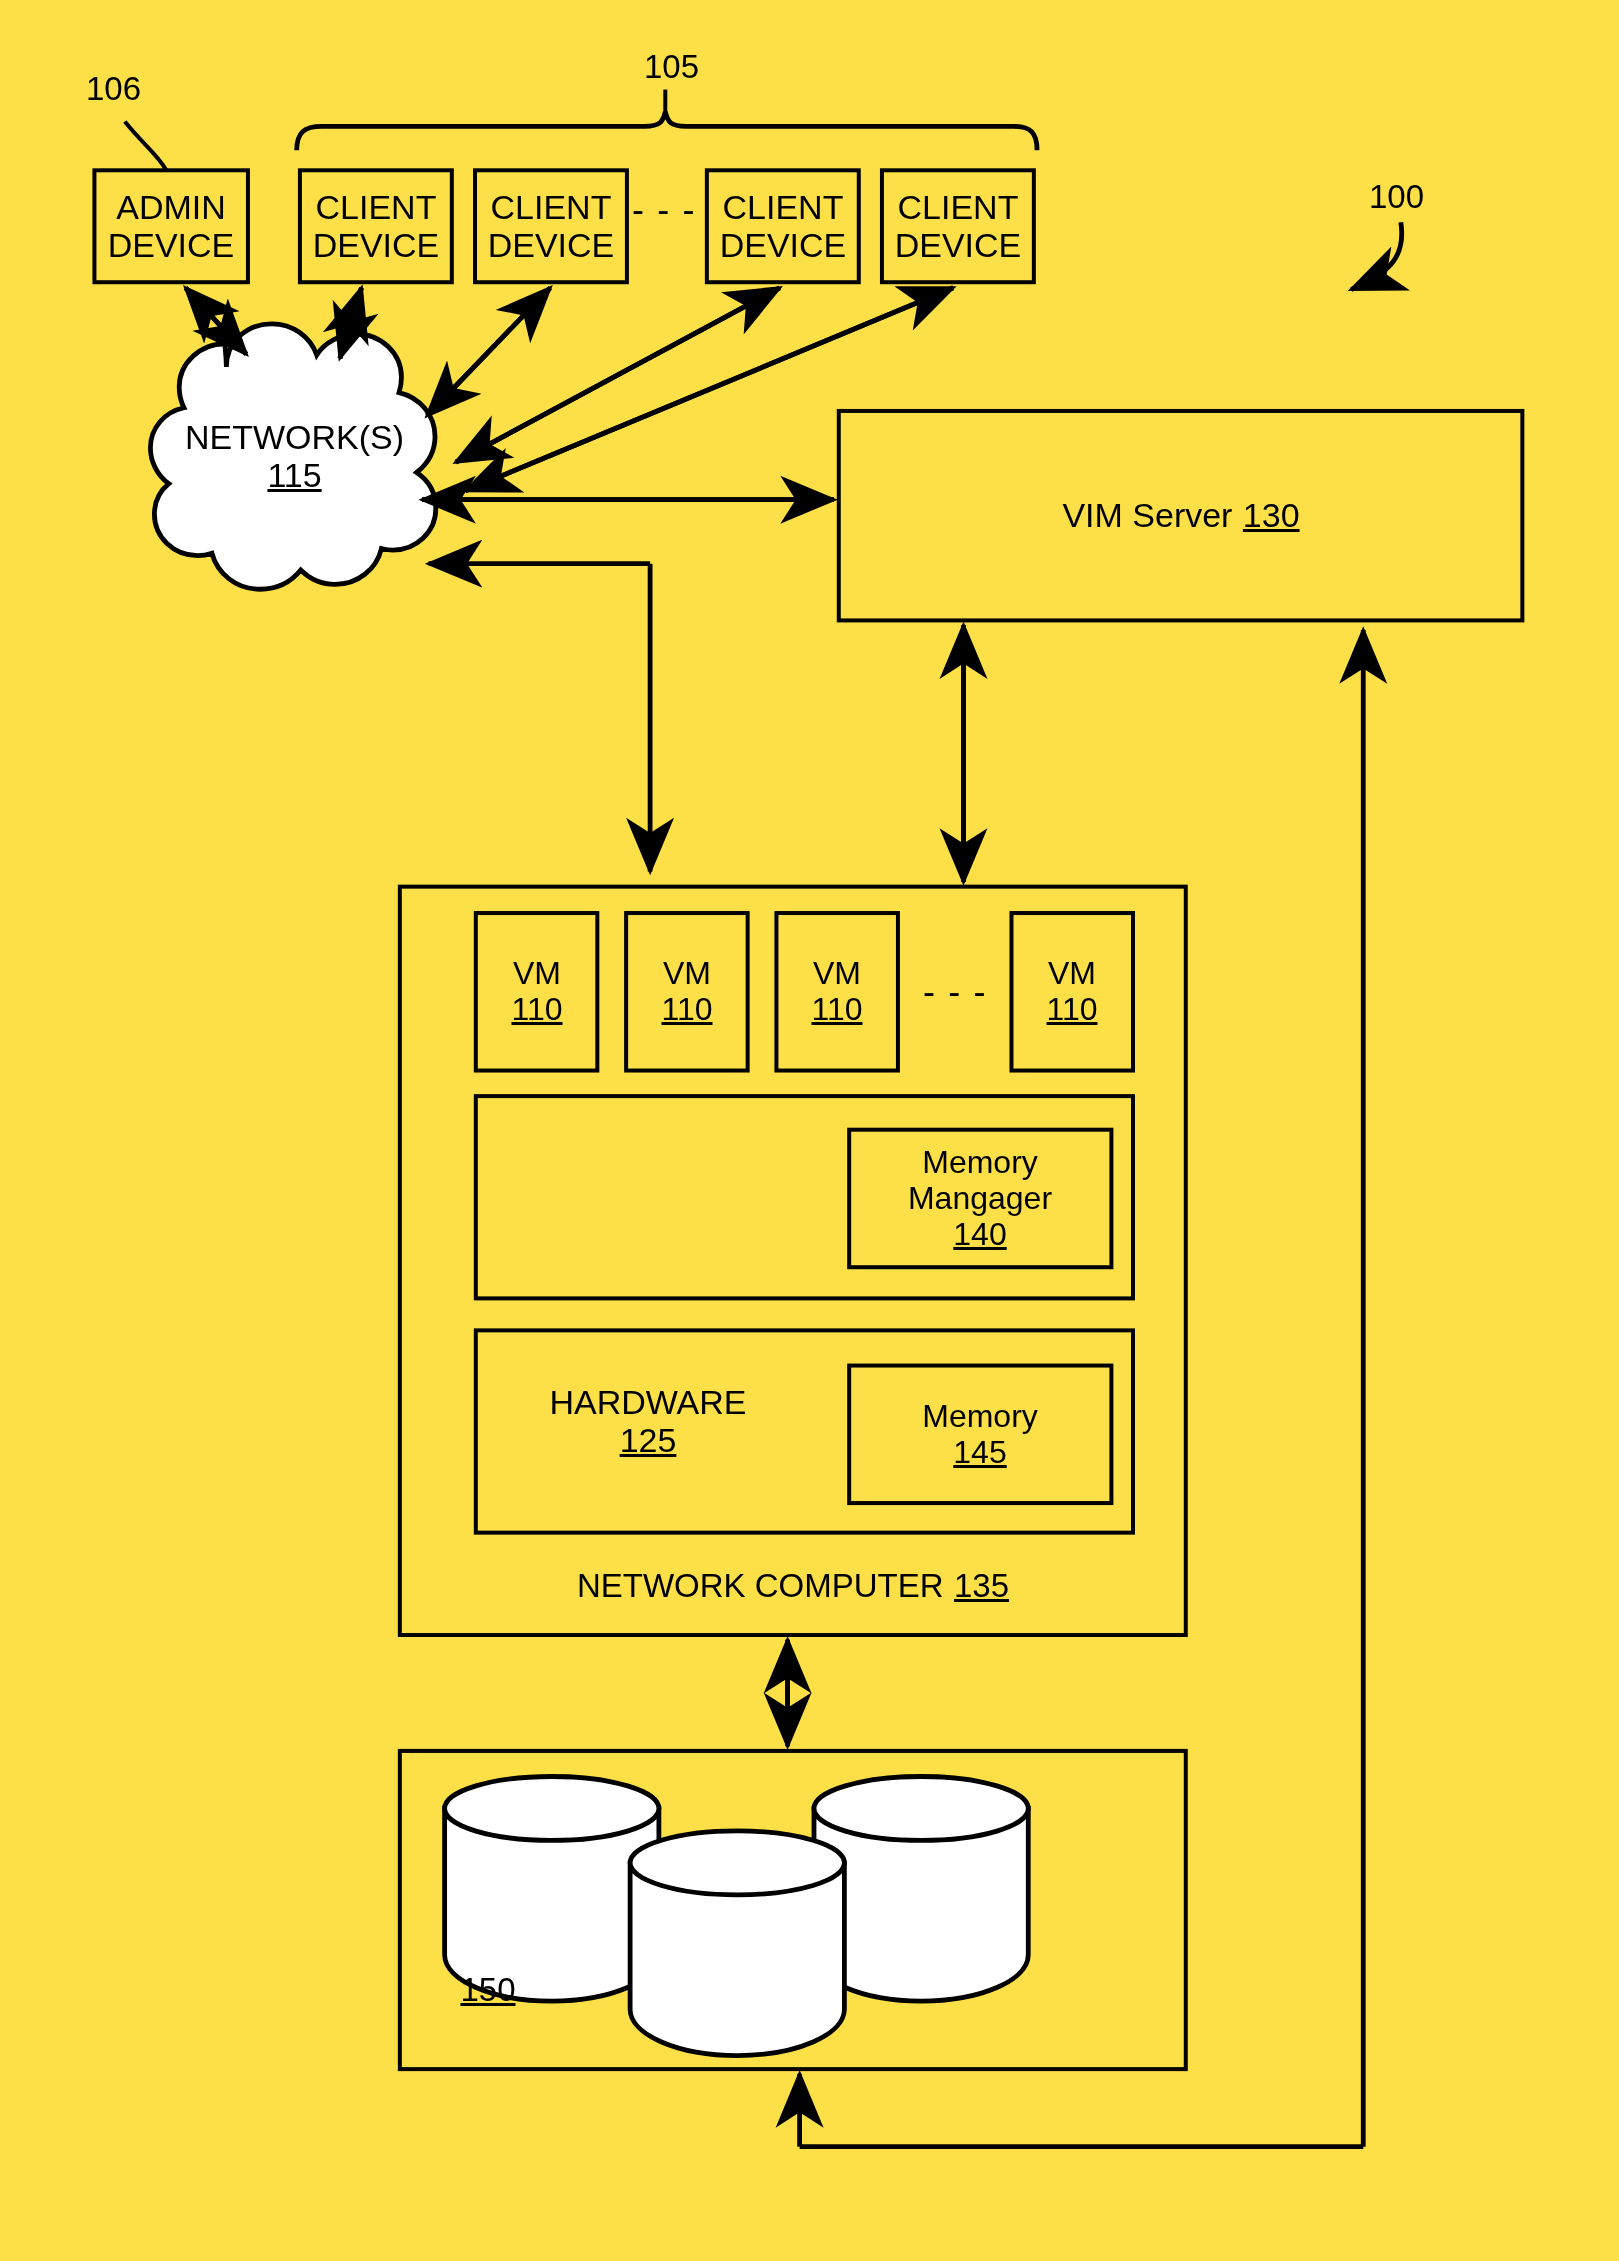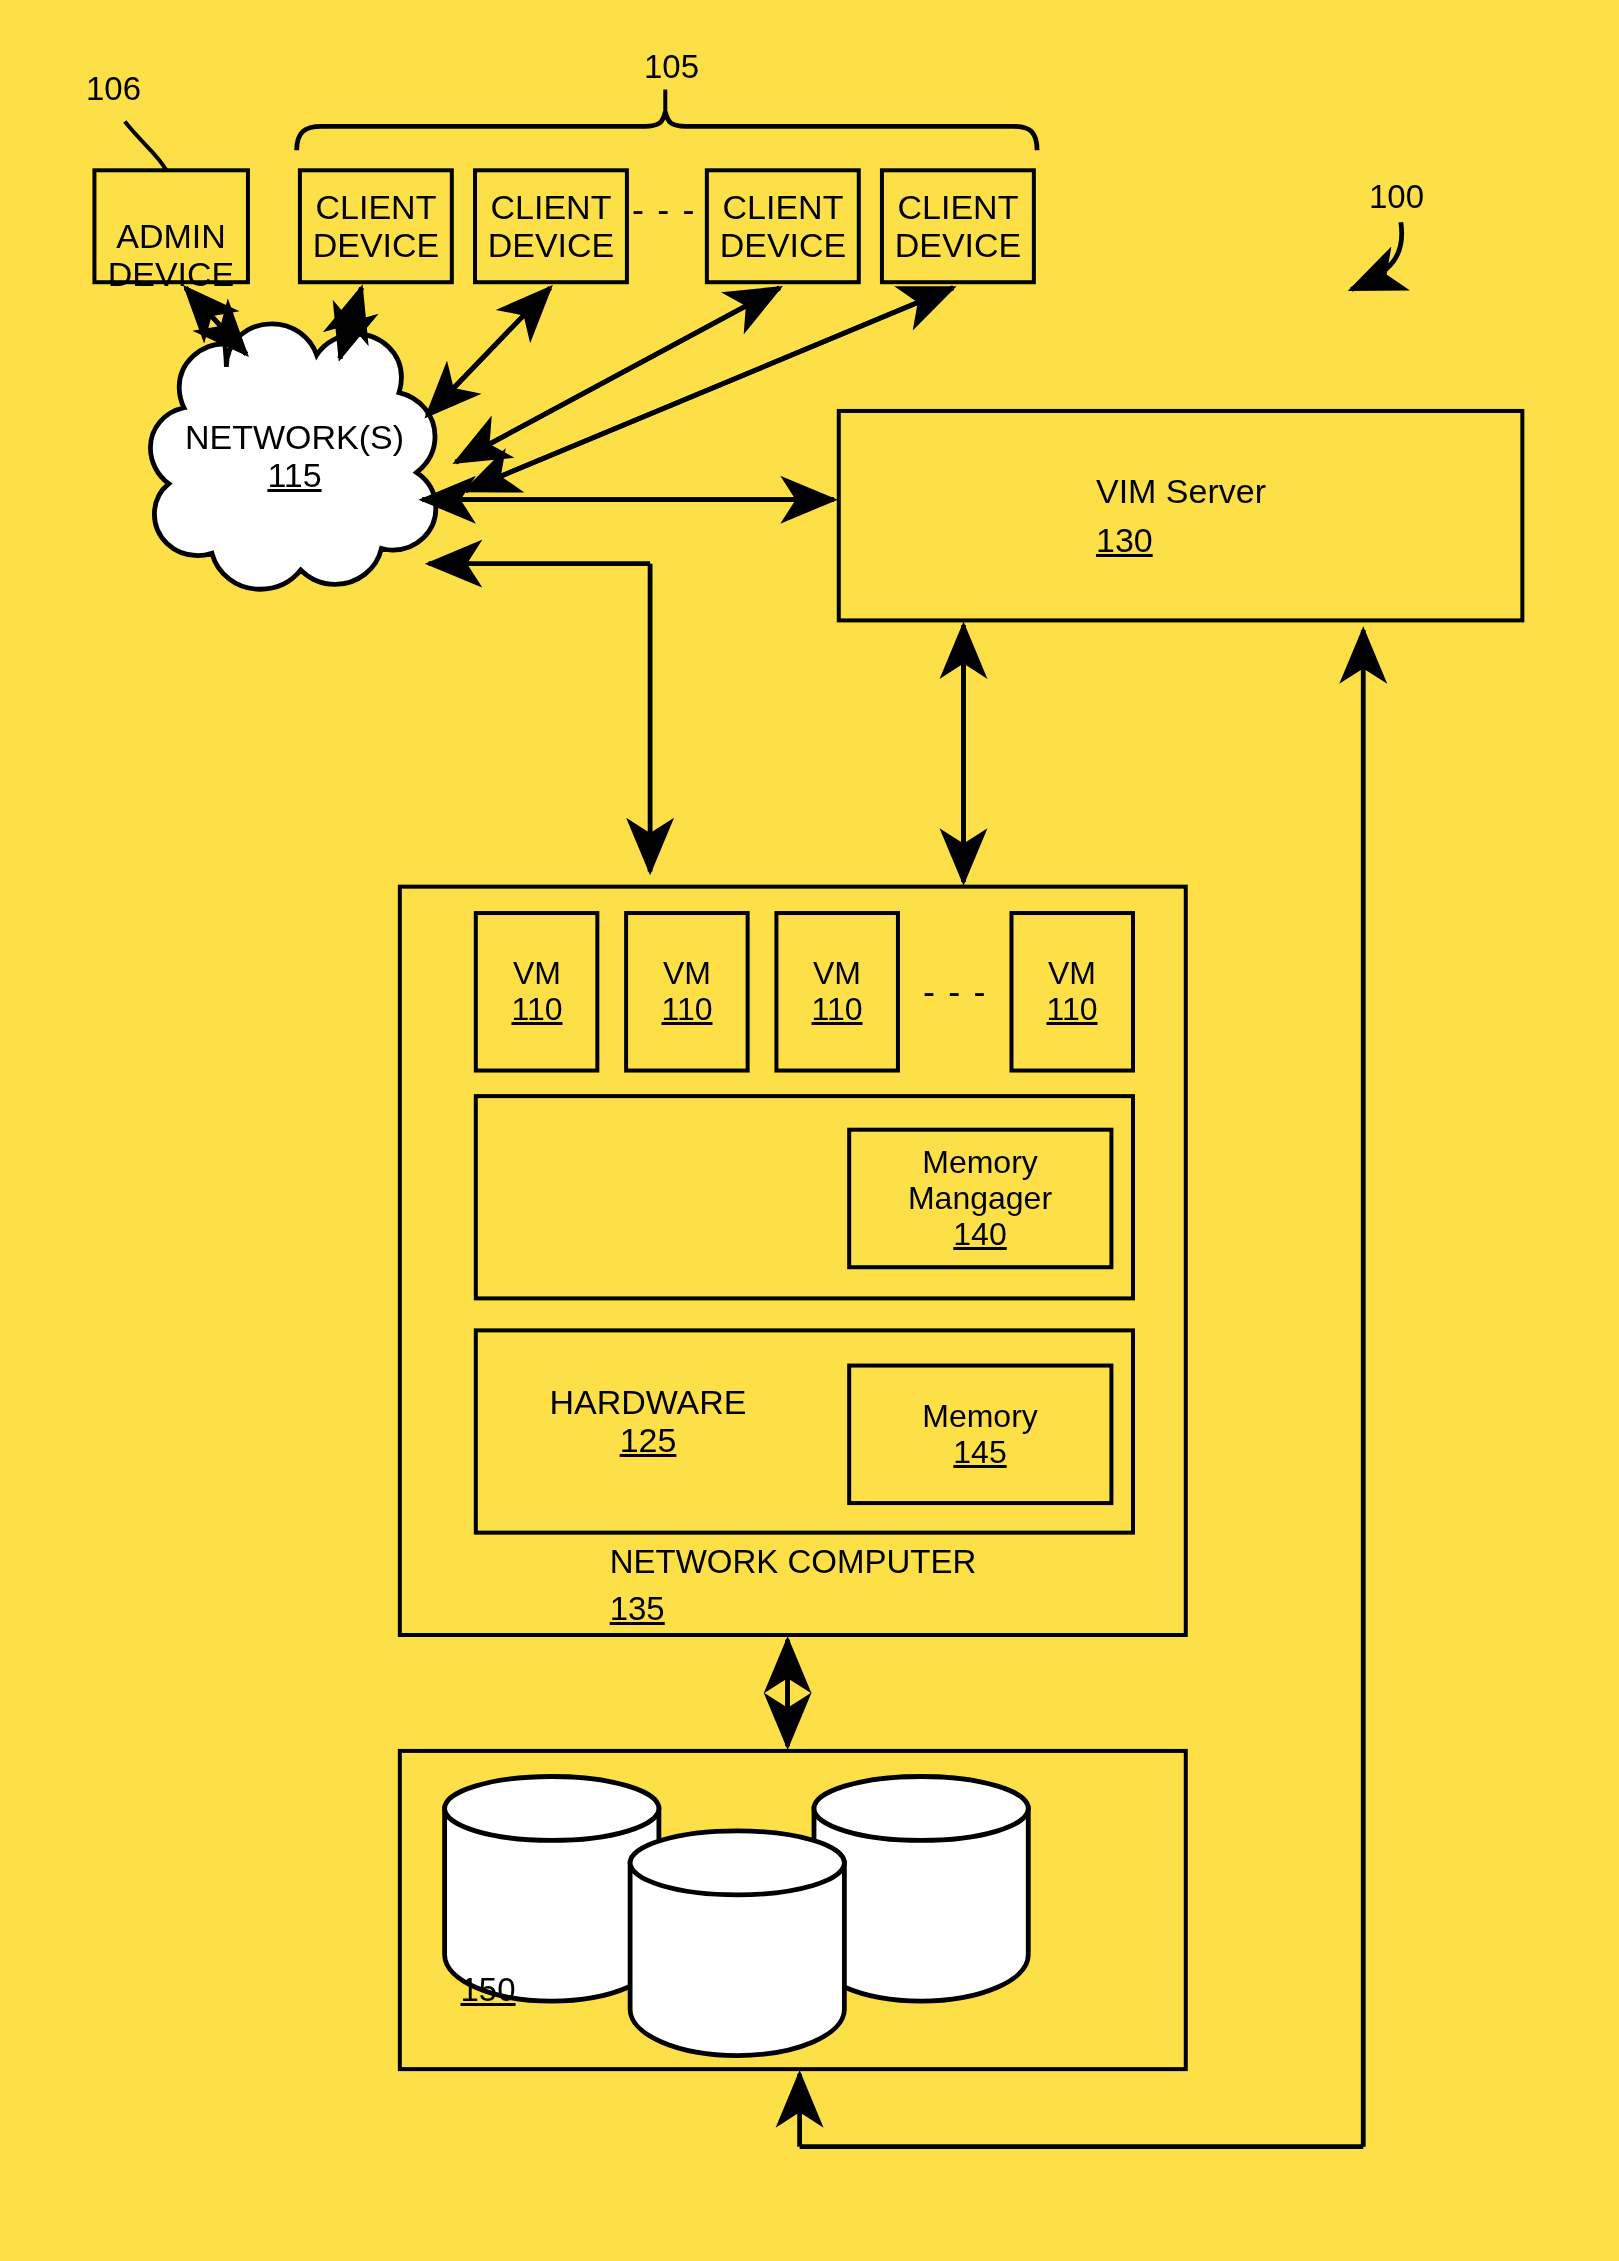--- a/index.html
+++ b/index.html
@@ -14,21 +14,21 @@
   }
   .refnum{text-decoration:underline;text-underline-offset:2.4px;}
   .ref-callout{
     position:absolute;font-family:"Liberation Sans",sans-serif;
     font-size:33px;color:#000;
   }
   .t40{font-size:32px;}
   .t41{font-size:33px;}
   .t43{font-size:34px;}
   .t45{font-size:36px;}
-  .inline-row{display:flex;flex-direction:column;align-items:baseline;gap:10.4px;justify-content:center;}
+  .inline-row{display:flex;flex-direction:row;align-items:baseline;gap:10.4px;justify-content:center;}
 </style>
 </head>
 <body>
 
 <div id="stage">
 
   <svg id="diagram" viewBox="0 0 2026 2828">
     <defs>
       <marker id="ah" markerWidth="13" markerHeight="13" refX="11.2" refY="5.2" orient="auto" markerUnits="strokeWidth">
         <path d="M0,0.2 L12,5.2 L0,10.2 L3.2,5.2 Z" fill="#000"></path>
@@ -144,21 +144,21 @@
       <path stroke-width="6" fill="none" d="M1705,2685 L1000,2685"></path>
       <path stroke-width="6" fill="none" d="M1000,2685 L1000,2594" marker-end="url(#ah)"></path>
 
     </g>
   </svg>
 
   <div class="ref-callout" style="left:86px;top:70px;">106</div>
   <div class="ref-callout" style="left:644px;top:48px;">105</div>
   <div class="ref-callout" style="left:1369px;top:178px;">100</div>
 
-  <div class="boxlabel t43" style="left:94px;top:170px;width:154px;height:112px;margin-top:29px;">
+  <div class="boxlabel t43" style="left:94px;top:170px;width:154px;height:112px;">
     <span>ADMIN</span>
     <span>DEVICE</span>
   </div>
 
   <div class="boxlabel t43" style="left:300px;top:170px;width:152px;height:112px;">
     <span>CLIENT</span>
     <span>DEVICE</span>
   </div>
   <div class="boxlabel t43" style="left:475px;top:170px;width:152px;height:112px;">
     <span>CLIENT</span>

